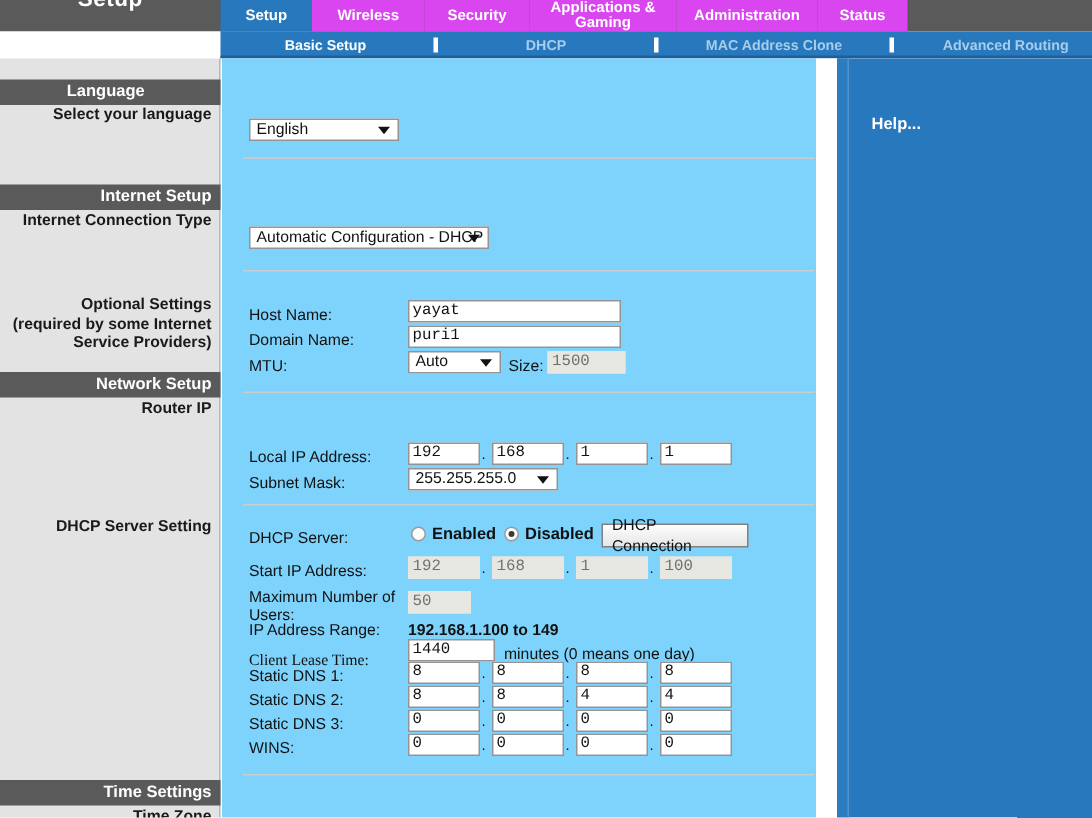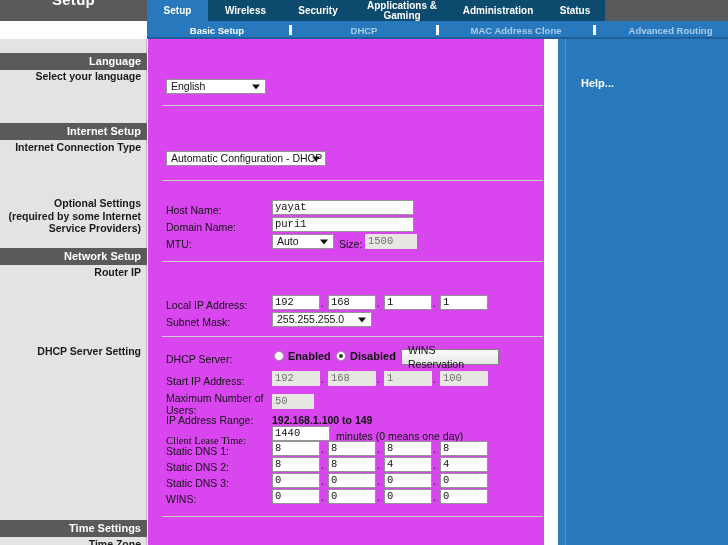--- a/index.html
+++ b/index.html
@@ -29,21 +29,21 @@
     position: absolute; left: 147px; top: 0; width: 581px; height: 21px;
     display: flex; align-items: stretch;
   }
   .tab {
     flex: 0 0 auto;
     color: #ffffff;
     font-size: 10px; font-weight: bold;
     display: flex; align-items: center; justify-content: center;
     text-align: center; line-height: 10px;
     padding: 0 2px;
-    background: #0c4a6e;
+    background: #d946ef;
     cursor: pointer;
   }
   .tab.active { background: #2878bd; }
 
   
   .subnav {
     position: absolute; left: 147px; top: 21px; width: 581px; height: 18px;
     background: #2878bd;
     display: flex; align-items: center;
   }
@@ -91,21 +91,21 @@
   }
   .sec-sub {
     position: absolute; left: 0; width: 147px;
     color: #1a1a1a; font-size: 10.5px; font-weight: bold;
     text-align: right; padding-right: 6px; line-height: 12.5px;
   }
 
   
   .content {
     position: absolute; left: 148px; top: 0; width: 396px; height: 506px;
-    background: #d946ef;
+    background: #7dd3fc;
   }
   .divider {
     position: absolute; left: 14px; width: 381px; height: 1px;
     background: #cccccc;
   }
   .lbl { position: absolute; font-size: 10.5px; color: #111; white-space: nowrap; }
 
   
   .sel {
     position: absolute;
@@ -225,21 +225,21 @@
       <div class="subsep"></div>
       <div class="subitem" style="width: 150px;">MAC Address Clone</div>
       <div class="subsep"></div>
       <div class="subitem" style="width: 145px;">Advanced Routing</div>
     </div>
   <div class="subnav-underline"></div>
 
   <div class="body-area">
 
     <div class="labelcol" id="labelcol">
-        <div class="sec-header" style="top: 14px;">Language</div>
+        <div class="sec-header" style="top: 14px; text-align: center;">Language</div>
         <div class="sec-sub" style="top: 31px;">Select your language</div>
         <div class="sec-header" style="top: 84px;">Internet Setup</div>
         <div class="sec-sub" style="top: 102px;">Internet Connection Type</div>
         <div class="sec-sub" style="top: 158px;">Optional Settings<br>(required by some Internet<br>Service Providers)</div>
         <div class="sec-header" style="top: 209px;">Network Setup</div>
         <div class="sec-sub" style="top: 227px;">Router IP</div>
         <div class="sec-sub" style="top: 306px;">DHCP Server Setting</div>
         <div class="sec-header" style="top: 481px;">Time Settings</div>
         <div class="sec-sub" style="top: 499px;">Time Zone</div>
       </div>
@@ -296,21 +296,21 @@
       <div class="lbl" style="left:18px; top:314px;">DHCP Server:</div>
 
       <div class="radio-wrap" style="left:126px; top:311px;">
         <span class="radio" id="radio-enabled"></span>
         <span class="radio-lbl">Enabled</span>
       </div>
       <div class="radio-wrap" style="left:188px; top:311px;">
         <span class="radio on" id="radio-disabled"></span>
         <span class="radio-lbl">Disabled</span>
       </div>
-      <div class="btn" style="left:253px; top:310px; width:98px;">WINS Reservation</div>
+      <div class="btn" style="left:253px; top:310px; width:98px;">DHCP Connection</div>
 
       <div class="lbl" style="left:18px; top:336px;">Start IP Address:</div>
       <div id="start-ip-octets">
           <div class="txt dis" style="left: 124px; top: 332px; width: 48px;">192</div>
           <span class="dot" style="left: 173px; top: 335px;">.</span>
           <div class="txt dis" style="left: 180px; top: 332px; width: 48px;">168</div>
           <span class="dot" style="left: 229px; top: 335px;">.</span>
           <div class="txt dis" style="left: 236px; top: 332px; width: 48px;">1</div>
           <span class="dot" style="left: 285px; top: 335px;">.</span>
           <div class="txt dis" style="left: 292px; top: 332px; width: 48px;">100</div>

